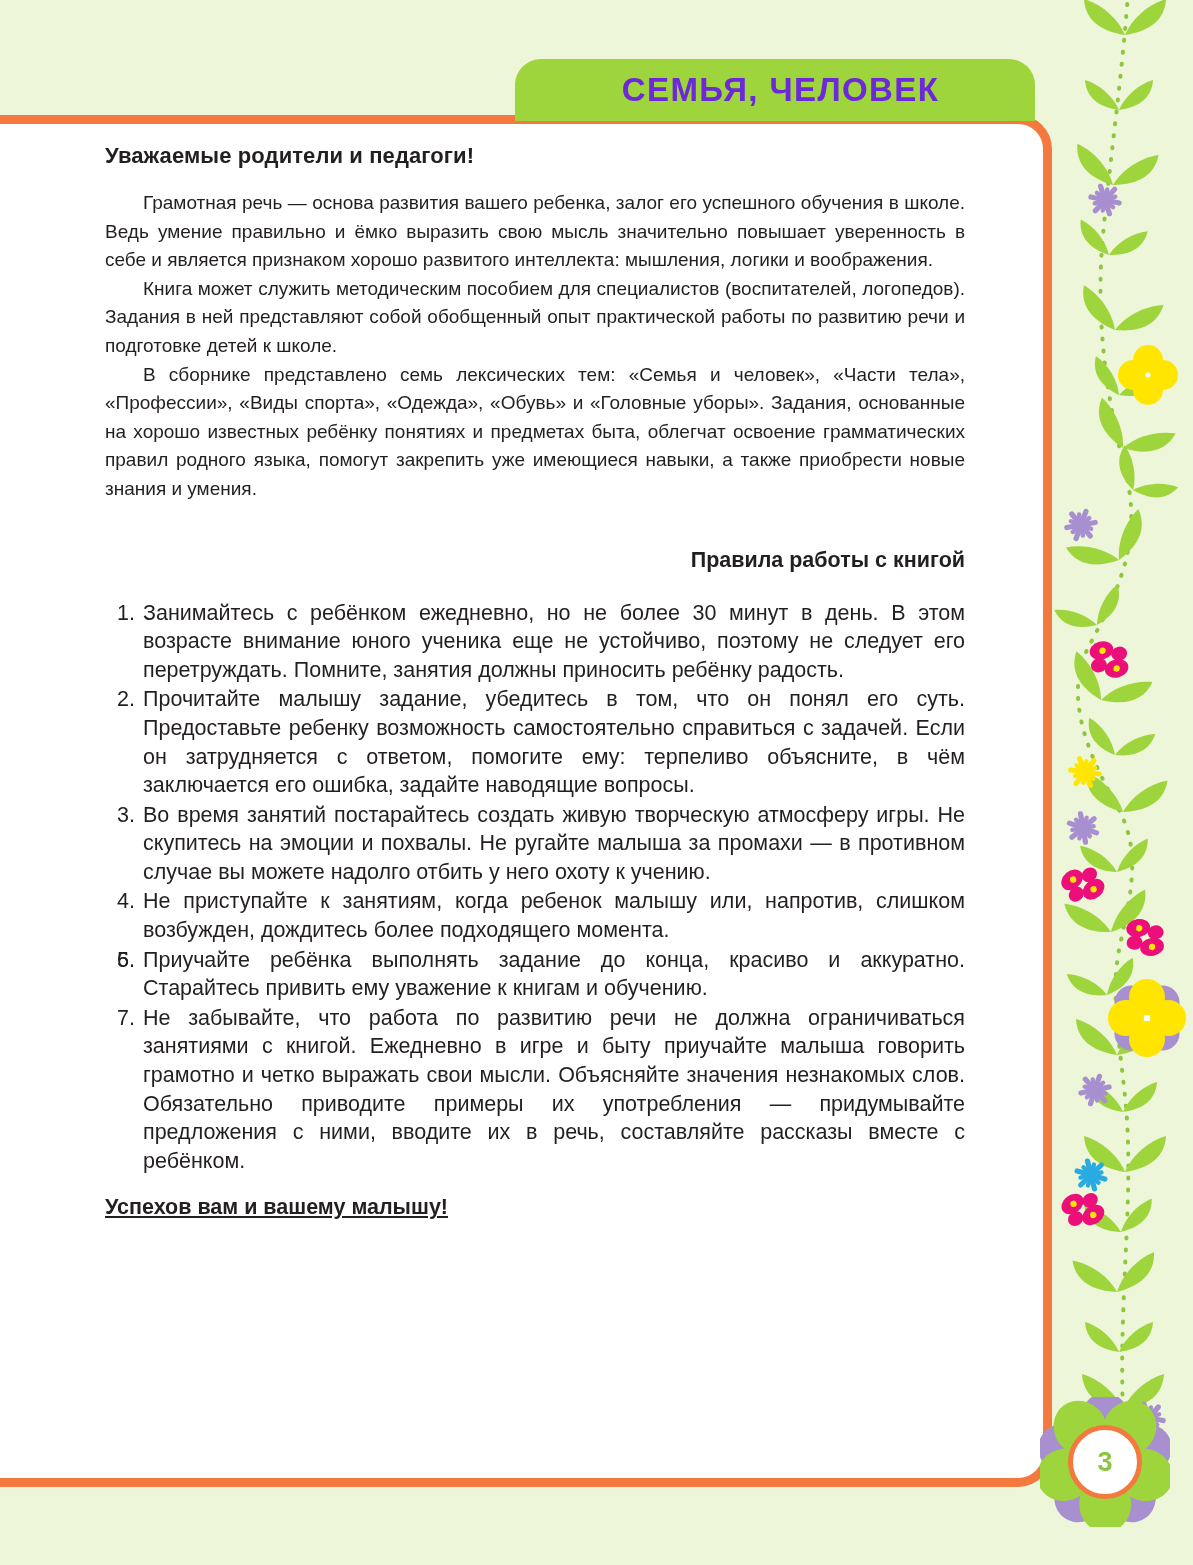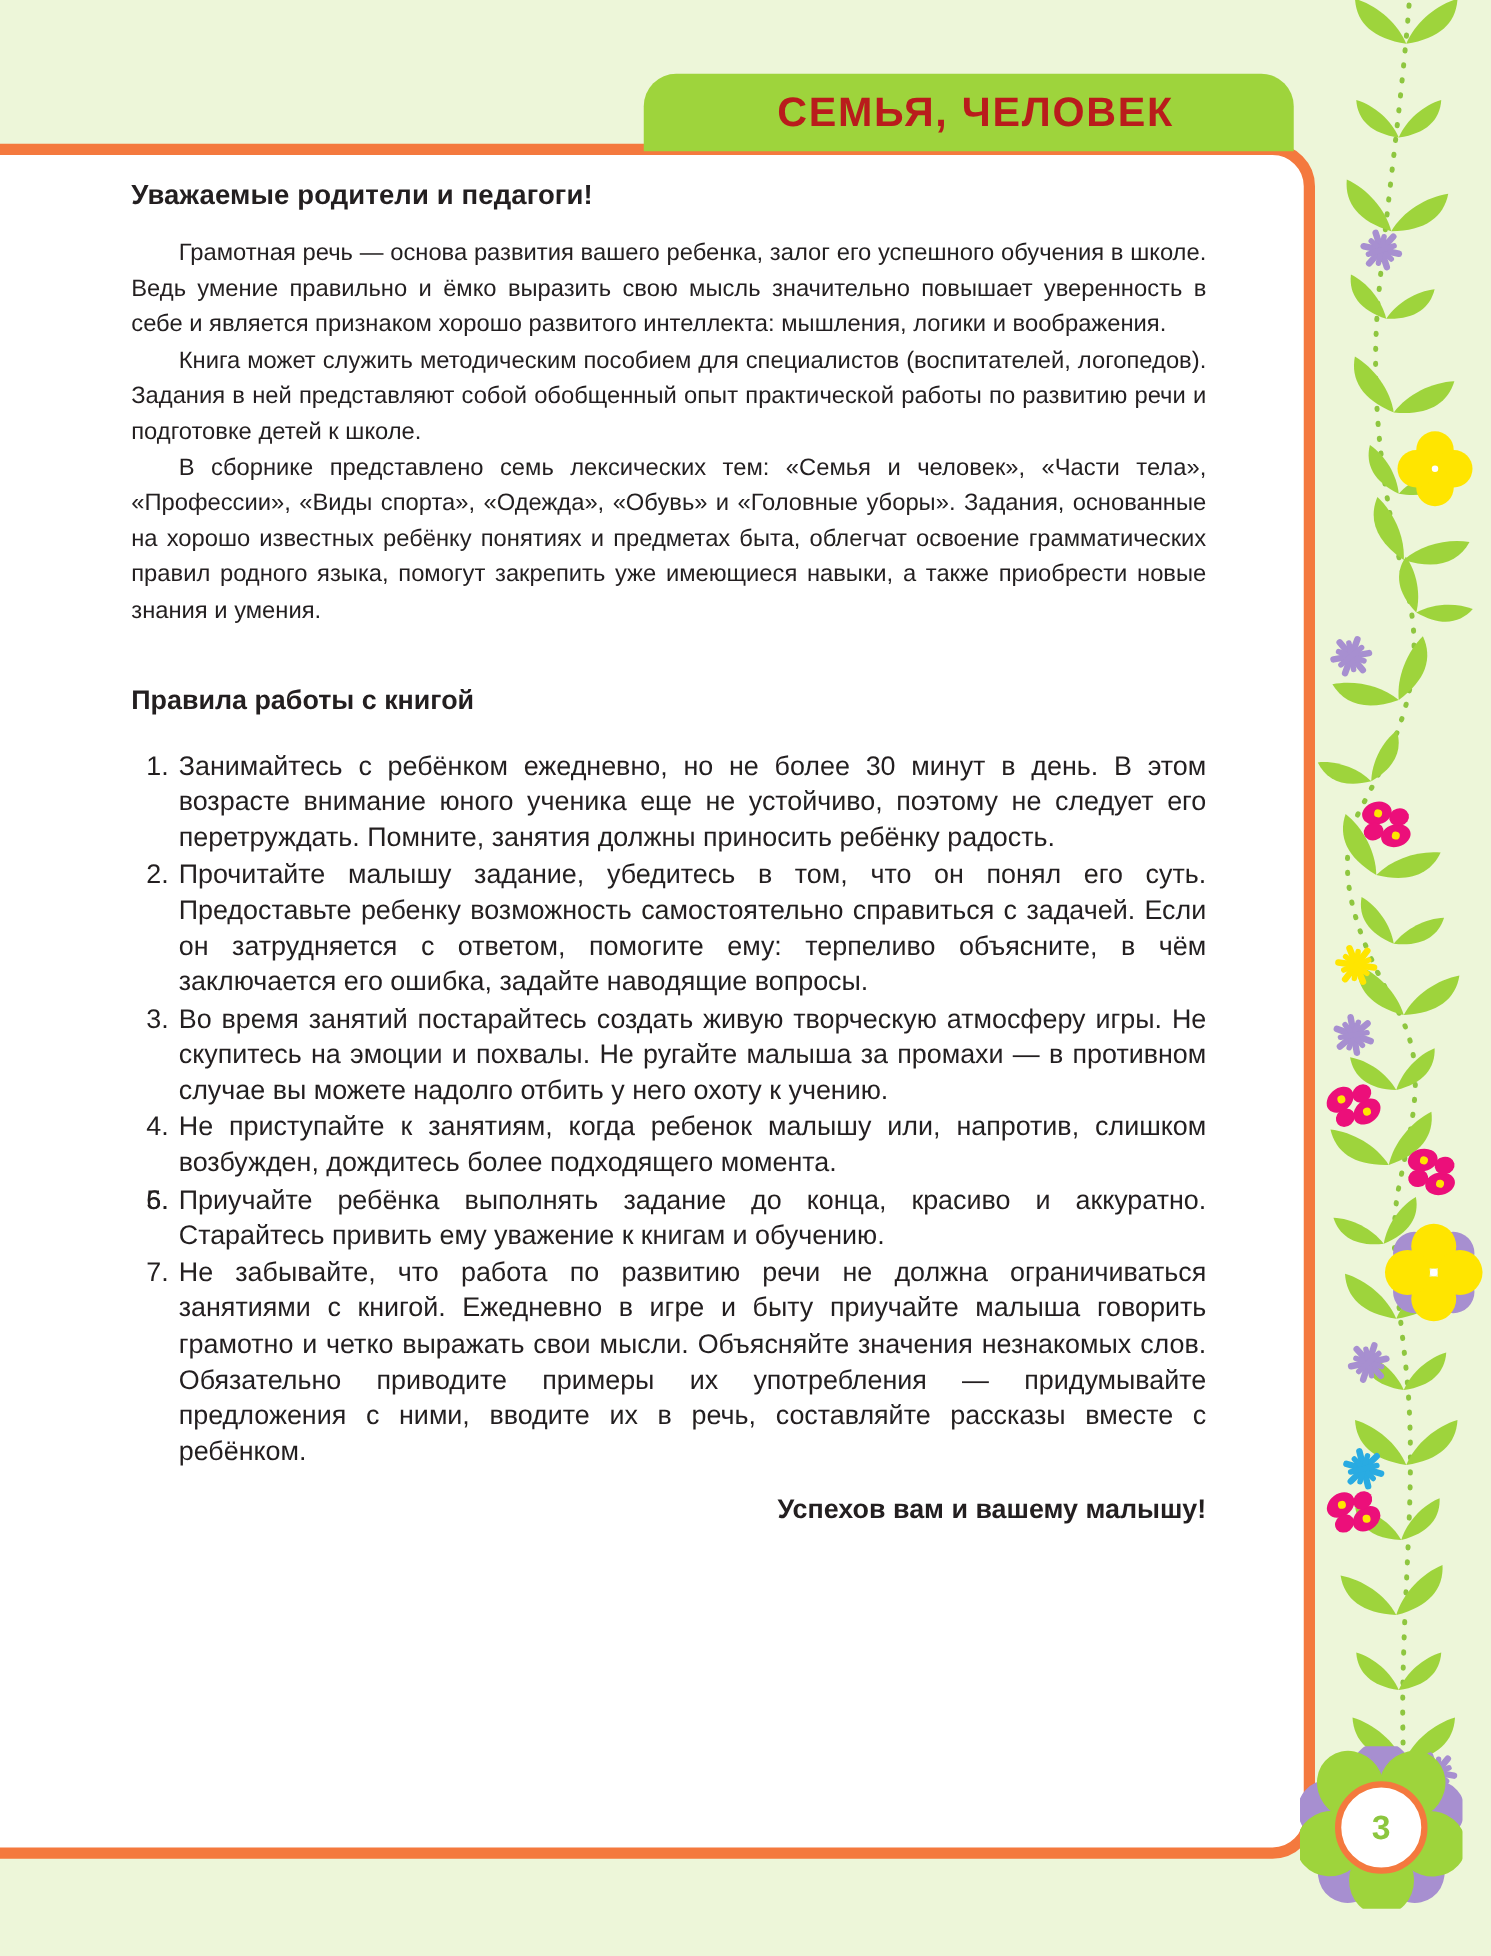--- a/index.html
+++ b/index.html
@@ -16,21 +16,21 @@
 
   
   #chapter-tab{
     position:absolute;left:515px;top:59px;width:520px;height:62px;
     background:#9ed43c;
     border-radius:26px 26px 0 0;
     display:flex;align-items:center;justify-content:center;
     z-index:3;
   }
   #chapter-tab .tab-text{
-    color:#b91c1c;font-weight:bold;font-size:33px;letter-spacing:1.4px;
+    color:#6d28d9;font-weight:bold;font-size:33px;letter-spacing:1.4px;
     white-space:nowrap;
     margin-left:11px;
   }
 
   
   #content-sheet{
     position:absolute;left:-40px;top:115px;width:1092px;height:1372px;
     background:#ffffff;
     border:9px solid #f4793e;
     border-radius:34px;
@@ -49,36 +49,36 @@
     letter-spacing:.1px;margin:0 0 20px 0;
   }
   .para{
     font-size:19px;line-height:28.6px;text-align:justify;
     text-indent:38px;margin:0;
     hyphens:none;
   }
   .para b{font-weight:bold;}
 
   .rules-heading{
-    text-align:left;font-weight:bold;font-size:21.5px;
+    text-align:right;font-weight:bold;font-size:21.5px;
     margin:44px 0 26px 0;
   }
 
   ol.rules{
     margin:0;padding:0;list-style:none;font-size:21.5px;line-height:28.6px;
   }
   ol.rules li{
     position:relative;padding-left:38px;margin:0 0 1px 0;
     text-align:justify;
   }
   ol.rules li .num{
     position:absolute;left:0;top:0;width:30px;text-align:right;
   }
   .closing{
-    text-align:right;font-weight:bold;font-size:21.5px;margin-top:20px;
+    text-align:left;font-weight:bold;font-size:21.5px;margin-top:20px;text-decoration:underline;
   }
 
   
   #sidebar{
     position:absolute;right:0;top:0;width:140px;height:1565px;
     z-index:1;overflow:hidden;pointer-events:none;
   }
   #sidebar svg{display:block;}
 
   

